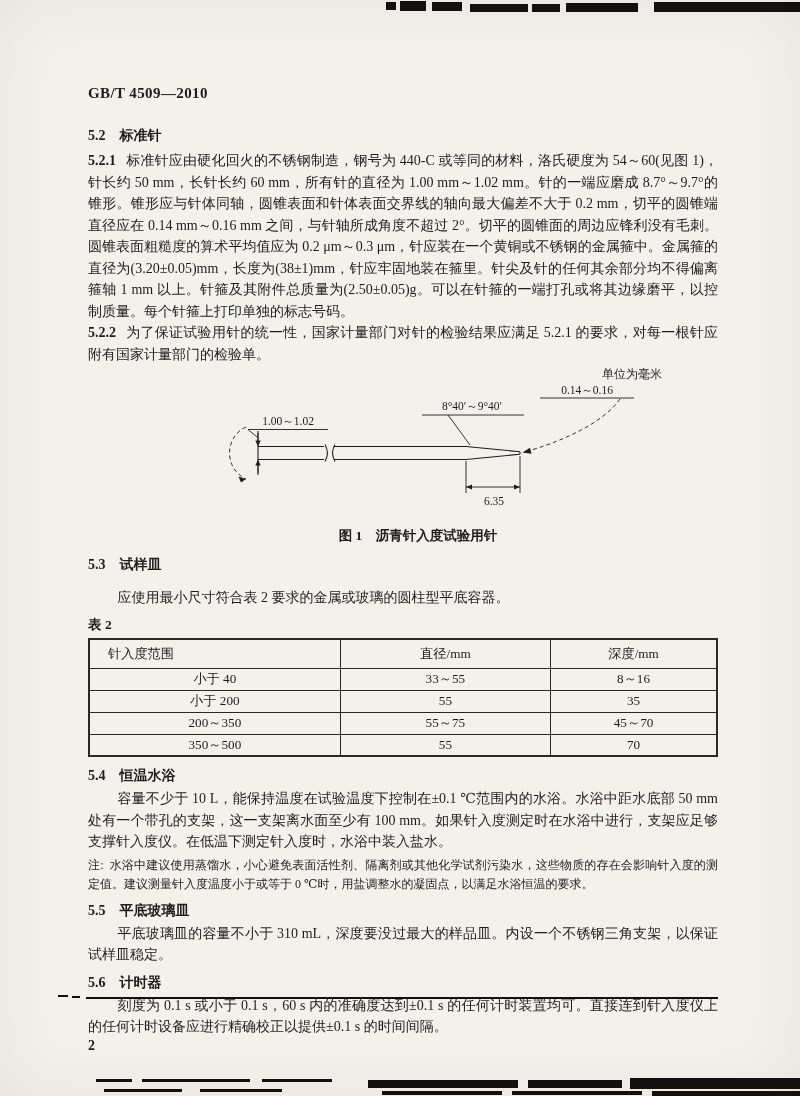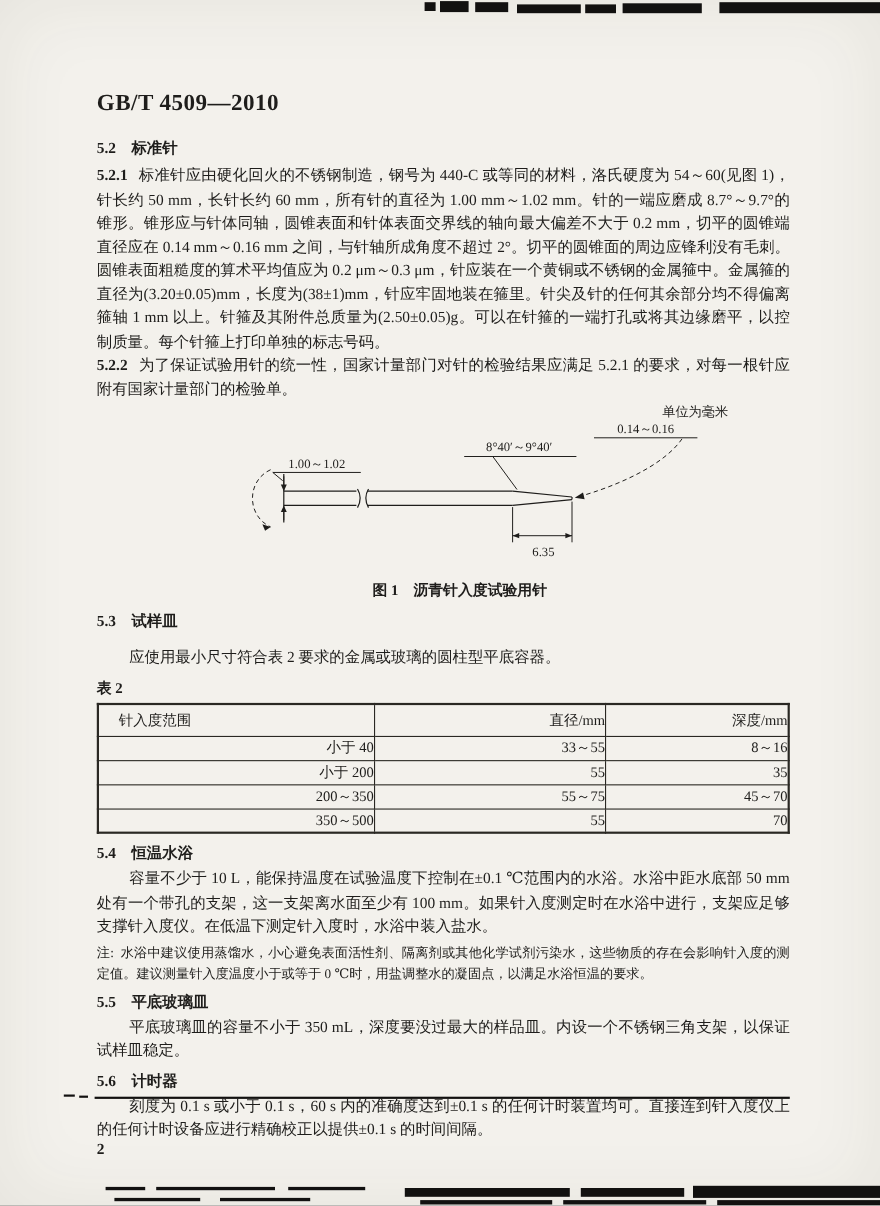--- a/index.html
+++ b/index.html
@@ -4,41 +4,41 @@
 <style>
   * { margin:0; padding:0; box-sizing:border-box; }
   html,body { background:#9a9a9a; }
   .page {
     position:relative; width:800px; height:1096px; margin:0 auto;
     background:#f3f1ec; overflow:hidden; color:#1e1d1b;
     font-family:"Liberation Serif","DejaVu Serif",serif;
     box-shadow: inset 0 0 70px rgba(60,50,30,0.07);
   }
   .content { position:absolute; left:88px; top:84px; width:630px; }
-  .doc-header { font-weight:bold; font-size:21px; line-height:18px; letter-spacing:.4px; margin-bottom:24px; }
+  .doc-header { font-weight:bold; font-size:15px; line-height:18px; letter-spacing:.4px; margin-bottom:24px; }
   .heading { font-weight:bold; font-size:14px; line-height:19px; }
   .hnum { display:inline-block; margin-right:14px; }
   .h52 { margin-bottom:5px; }
   .h53 { margin-top:10px; margin-bottom:13px; }
   .h54 { margin-top:9px; margin-bottom:3px; }
   .h55 { margin-top:7px; margin-bottom:3px; }
   .h56 { margin-top:7px; margin-bottom:3px; }
   .para { font-size:14px; line-height:21.5px; text-align:justify; }
   .pnum { font-weight:bold; margin-right:10px; }
   .ind { text-indent:2.1em; }
   .p522 { margin-top:0; }
   .p53 { line-height:21px; }
   .note { font-size:12px; line-height:19px; margin-top:3px; text-align:justify; }
   .note-label { margin-right:6px; }
   .unit-note { font-size:12px; line-height:14px; margin-top:2px; text-align:right; padding-right:56px; }
   .figure-wrap { margin-left:112px; }
   .figure-caption { text-align:center; font-weight:bold; font-size:13.5px; line-height:18px; margin-top:6px; padding-left:30px; }
   .table-label { font-weight:bold; font-size:13.5px; line-height:17px; margin-top:8px; }
   table.t2 { border-collapse:collapse; width:100%; margin-top:5px;border-radius:30px; }
-  table.t2 th, table.t2 td { border:1px solid #2a2823; font-weight:normal; font-size:13.2px; text-align:right; }
+  table.t2 th, table.t2 td { border:1px solid #2a2823; font-weight:normal; font-size:13.2px; text-align:center; }
   table.t2 { border:2px solid #2a2823; }
   table.t2 th { height:29px; }
   table.t2 td { height:22px; }
   table.t2 th.c1 { text-align:left; padding-left:18px; }
   table.t2 .colA { width:40%; } table.t2 .colB { width:33.5%; } table.t2 .colC { width:26.5%; }
   .page-number { position:absolute; left:88px; top:1038px; font-size:14px; font-weight:bold; }
   .artifact { position:absolute; background:#121110; }
   svg text { font-family:"Liberation Serif","DejaVu Serif",serif; font-size:11.5px; fill:#1e1d1b; }
   svg .ln { stroke:#1e1d1b; stroke-width:1.1; fill:none; }
   svg .thin { stroke:#1e1d1b; stroke-width:0.9; fill:none; }
@@ -192,21 +192,21 @@
       <span class="hnum">5.4</span><span>恒温水浴</span>
     </div>
     <p class="para ind">容量不少于 10 L，能保持温度在试验温度下控制在±0.1 ℃范围内的水浴。水浴中距水底部 50 mm 处有一个带孔的支架，这一支架离水面至少有 100 mm。如果针入度测定时在水浴中进行，支架应足够支撑针入度仪。在低温下测定针入度时，水浴中装入盐水。</p>
     <p class="note">
       <span class="note-label">注:</span><span>水浴中建议使用蒸馏水，小心避免表面活性剂、隔离剂或其他化学试剂污染水，这些物质的存在会影响针入度的测定值。建议测量针入度温度小于或等于 0 ℃时，用盐调整水的凝固点，以满足水浴恒温的要求。</span>
     </p>
 
     <div class="heading h55">
       <span class="hnum">5.5</span><span>平底玻璃皿</span>
     </div>
-    <p class="para ind">平底玻璃皿的容量不小于 350 mL，深度要没过最大的样品皿。内设一个不锈钢三角支架，以保证试样皿稳定。</p>
+    <p class="para ind">平底玻璃皿的容量不小于 310 mL，深度要没过最大的样品皿。内设一个不锈钢三角支架，以保证试样皿稳定。</p>
 
     <div class="heading h56">
       <span class="hnum">5.6</span><span>计时器</span>
     </div>
     <p class="para ind">刻度为 0.1 s 或小于 0.1 s，60 s 内的准确度达到±0.1 s 的任何计时装置均可。直接连到针入度仪上的任何计时设备应进行精确校正以提供±0.1 s 的时间间隔。</p>
 
   </div>
 
   <div class="page-number">2</div>
 

